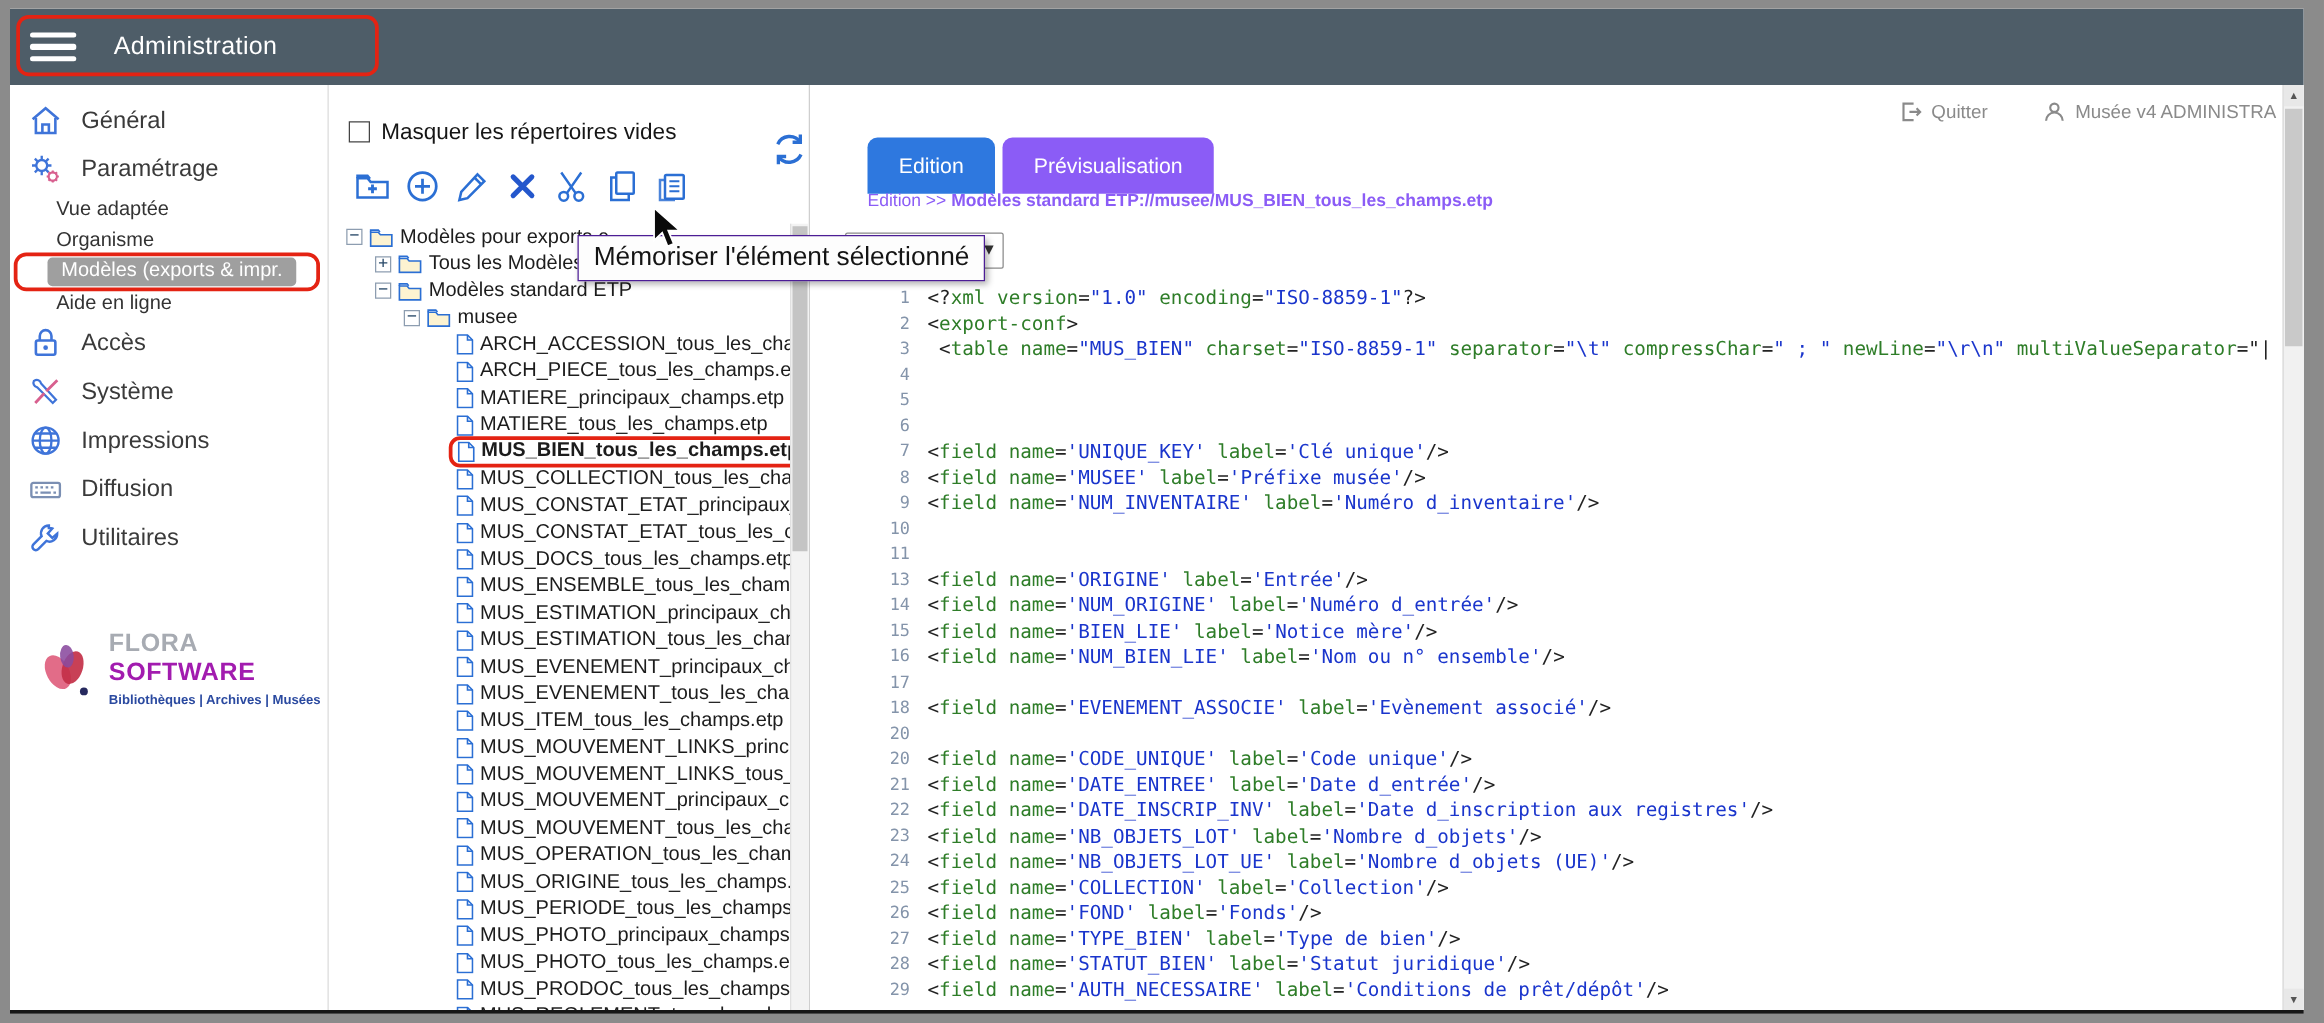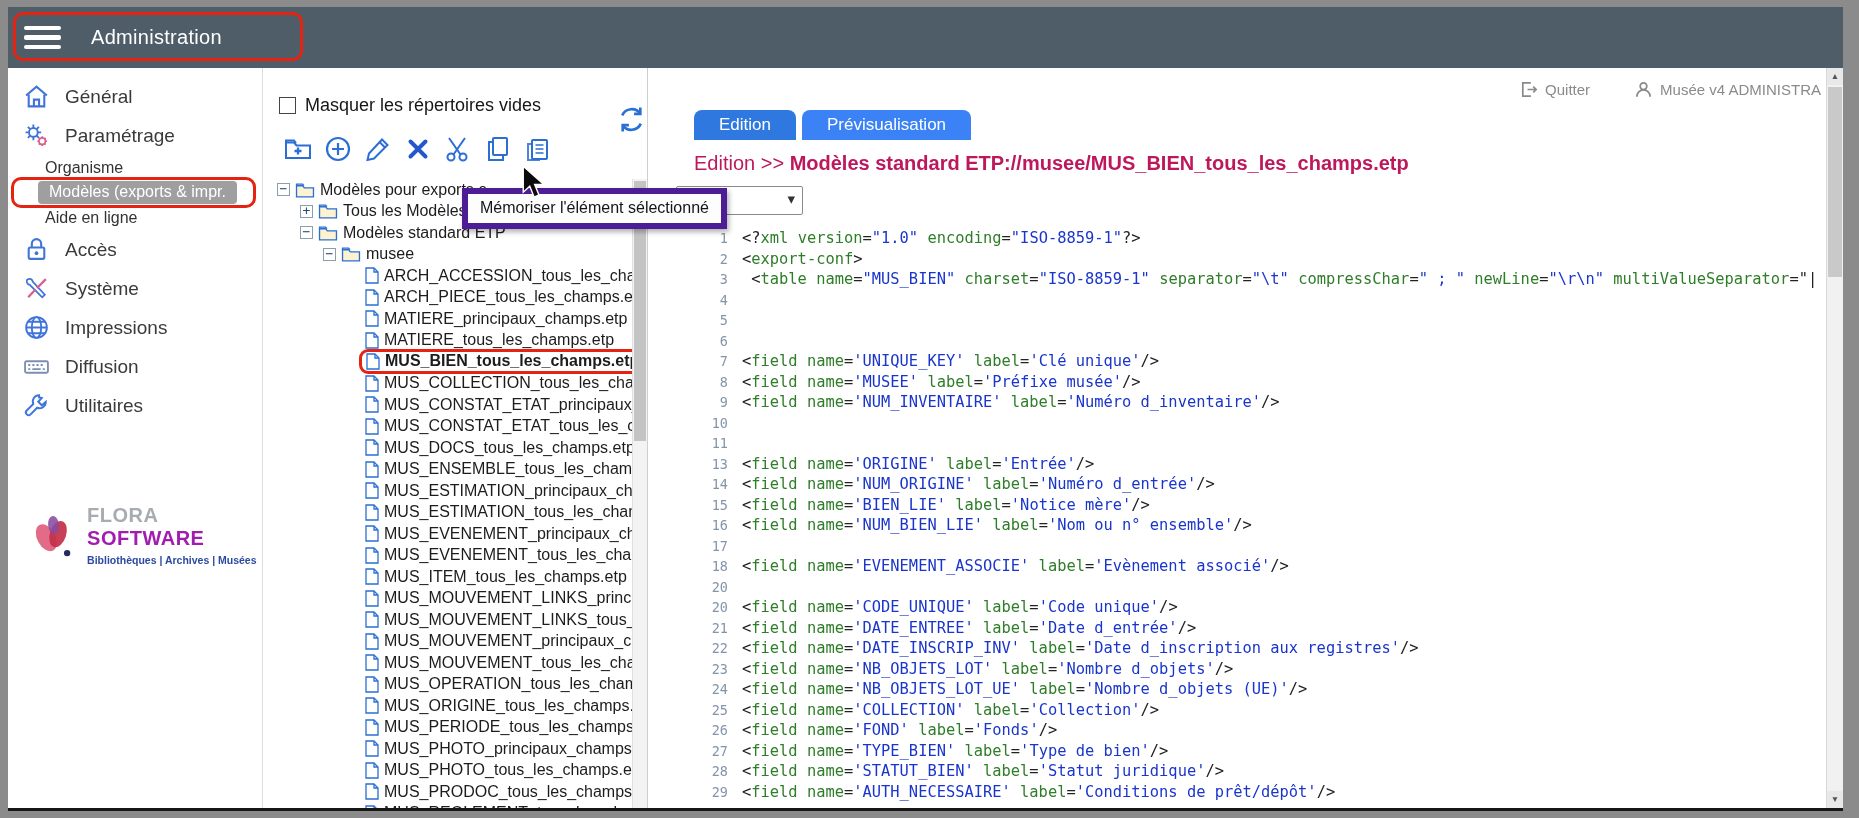--- a/index.html
+++ b/index.html
@@ -49,40 +49,40 @@
   .sel-wrap{display:inline-flex;align-items:center;gap:5px;border:3px solid #e42313;border-radius:9px;padding:0 10px 1px 4px;margin-left:-6px;}
   .tree-row.selected .node-label{font-weight:bold;}
   .tree-scrollbar{position:absolute;right:0;top:111px;width:15px;bottom:0;background:#f3f3f3;border-left:1px solid #e0e0e0;cursor:pointer;}
   .tree-scrollbar .thumb{position:absolute;left:1px;right:1px;top:2px;height:260px;background:#c4c4c4;}
 
   
   .editorpanel{position:absolute;left:640px;top:61px;right:0;bottom:0;background:#fff;}
   .session{position:absolute;top:12px;right:22px;display:flex;align-items:center;gap:44px;color:#8a8a8a;font-size:15px;}
   .session .icon{width:19px;height:19px;}
   .quit,.user{display:flex;align-items:center;gap:7px;cursor:pointer;white-space:nowrap;}
-  .tabs{position:absolute;left:46px;top:42px;display:flex;gap:6px;height:30px;}
-  .tab{display:flex;align-items:center;padding:0 25px;background:#3b82f6;color:#fff;font-size:17px;border-radius:8px 8px 0 0;cursor:pointer;}
+  .tabs{position:absolute;left:46px;top:42px;display:flex;gap:6px;height:45px;}
+  .tab{display:flex;align-items:center;padding:0 25px;background:#8b5cf6;color:#fff;font-size:17px;border-radius:8px 8px 0 0;cursor:pointer;}
   .tab.active{background:#2e78df;}
-  .breadcrumb{position:absolute;left:46px;top:84px;font-size:20px;color:#be185d;white-space:nowrap;}
+  .breadcrumb{position:absolute;left:46px;top:84px;font-size:14px;color:#8b5cf6;white-space:nowrap;}
   .select{position:absolute;left:28px;top:118px;width:127px;height:29px;border:1px solid #8a8a8a;border-radius:2px;background:#fff;cursor:pointer;}
   .select .chev{position:absolute;right:7px;top:3px;font-size:15px;color:#333;}
   .code{position:absolute;left:0;top:160px;right:17px;bottom:0;overflow:hidden;}
   .code-line{height:20.5px;line-height:20.5px;display:flex;font-family:"DejaVu Sans Mono",monospace;font-size:15.4px;white-space:pre;}
   .ln{flex:none;width:94px;padding-right:14px;text-align:right;color:#8494aa;font-size:13.5px;}
   .tk-name{color:#2e7d28;}
   .tk-str{color:#1a35cc;}
   .code-text{color:#222;}
   .v-scrollbar{position:absolute;right:0;top:0;bottom:0;width:17px;background:#f1f1f1;border-left:1px solid #d8d8d8;}
   .sb-arrow{position:absolute;left:0;right:0;height:17px;text-align:center;font-size:8.5px;line-height:17px;color:#555;background:#e8e8e8;cursor:pointer;}
   .sb-arrow.up{top:0;}
   .sb-arrow.down{bottom:0;}
   .sb-thumb{position:absolute;left:1px;right:1px;top:19px;height:190px;background:#c9c9c9;cursor:pointer;}
 
   
-  .tooltip{position:absolute;left:454px;top:181px;padding:5px 12px 6px;background:#fdfdfd;border:6px solid #4c1d95;box-shadow:2px 3px 5px rgba(0,0,0,.3);font-size:16px;color:#141414;white-space:nowrap;z-index:40;}
+  .tooltip{position:absolute;left:454px;top:181px;padding:5px 12px 6px;background:#fdfdfd;border:1px solid #4c1d95;box-shadow:2px 3px 5px rgba(0,0,0,.3);font-size:21px;color:#141414;white-space:nowrap;z-index:40;}
   .cursor{position:absolute;left:512px;top:158px;z-index:41;}
 </style>
 </head>
 <body>
 
 <div class="stage">
   <div class="app">
 
     <header class="topbar">
       <div class="hamburger">
@@ -113,20 +113,23 @@
                   <circle cx="10" cy="10" r="4.2"></circle>
                   <path d="M10 2.5v3.2M10 14.2v3.3M2.5 10h3.3M14.2 10h3.3M4.7 4.7l2.3 2.3M13 13l2.3 2.3M15.3 4.7L13 7M7 13l-2.3 2.3"></path>
                 </g>
                 <g stroke="#d8608f" stroke-width="1.6">
                   <circle cx="18.5" cy="18.5" r="3.2"></circle>
                   <path d="M18.5 13.8v2.2M18.5 21v2.2M13.8 18.5h2.2M21 18.5h2.2M15.2 15.2l1.5 1.5M20.3 20.3l1.5 1.5M21.8 15.2l-1.5 1.5M16.7 20.3l-1.5 1.5"></path>
                 </g>
               </svg>
             </span>
             <span class="sb-label">Paramétrage</span>
+          </div>
+          <div class="sb-sub">
+            <span class="sb-sub-label">Vue adaptée</span>
           </div>
           <div class="sb-sub">
             <span class="sb-sub-label">Organisme</span>
           </div>
           <div class="sb-sub sel">
             <span class="sb-sub-label">Modèles (exports &amp; impr.</span>
             <span class="ring"></span>
           </div>
           <div class="sb-sub">
             <span class="sb-sub-label">Aide en ligne</span>

